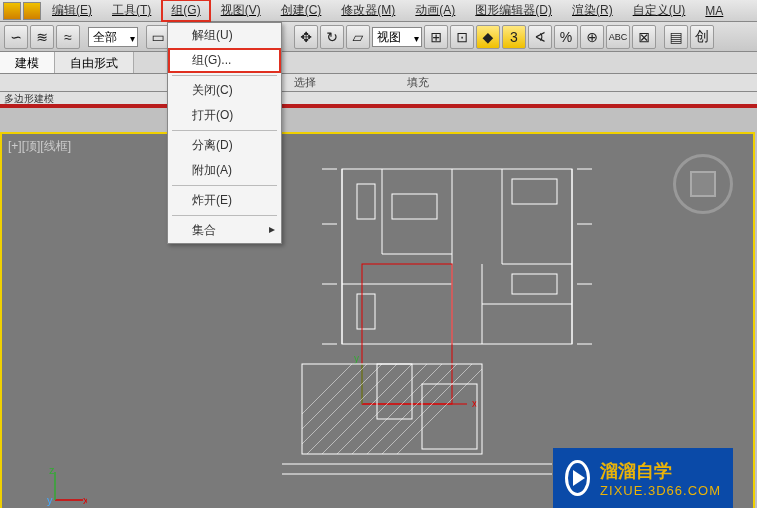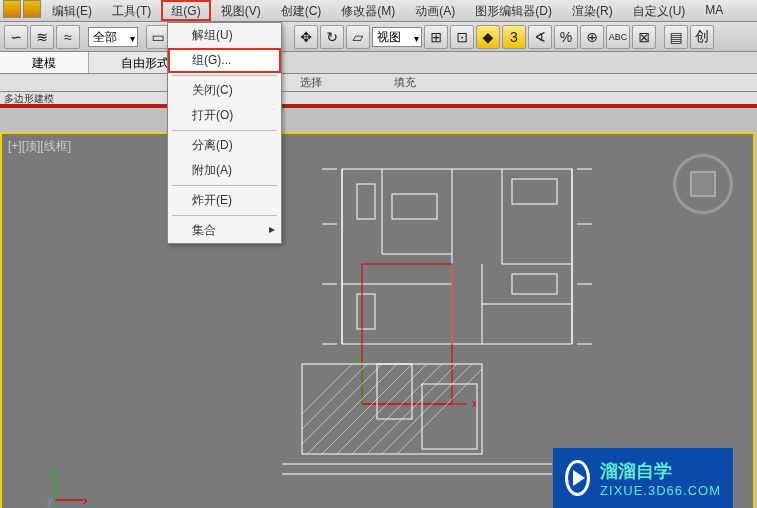--- a/index.html
+++ b/index.html
@@ -7,24 +7,26 @@
       font-family: "Microsoft YaHei", Arial, sans-serif;
       font-size: 12px;
       background: #c0c0c0;
       width: 757px;
       height: 508px;
       overflow: hidden;
       position: relative;
     }
     .menu-bar {
       display: flex;
+      align-items: center;
       background: linear-gradient(#e8e8e8, #d0d0d0);
       height: 22px;
       border-bottom: 1px solid #888;
       padding-left: 2px;
+      text-decoration: underline;
     }
     .menu-icon {
       width: 18px;
       height: 18px;
       background: linear-gradient(#f0c000, #d08000);
       border: 1px solid #888;
       margin: 0 1px;
     }
     .menu-item {
       padding: 3px 10px;
@@ -74,33 +76,33 @@
       top: 2px;
       font-size: 10px;
     }
     .tabs-row {
       display: flex;
       background: #d8d8d8;
       height: 22px;
       border-bottom: 1px solid #888;
     }
     .tab {
-      padding: 3px 32px;
+      padding: 3px 15px;
       border-right: 1px solid #aaa;
       background: #e8e8e8;
       font-size: 12px;
     }
     .tab.active { background: #f8f8f8; }
     .labels-row {
       display: flex;
       background: #e0e0e0;
       height: 18px;
       border-bottom: 1px solid #888;
-      gap: 72px;
-      padding-left: 20px;
+      gap: 91px;
+      padding-left: 14px;
       font-size: 11px;
       align-items: center;
       color: #444;
     }
     .sub-row {
       background: #e0e0e0;
       height: 16px;
       border-bottom: 4px solid #b91c1c;
       padding-left: 4px;
       font-size: 10px;
@@ -204,21 +206,21 @@
       align-items: center;
       justify-content: center;
     }
     .wm-play::after {
       content: "";
       border-left: 12px solid #fff;
       border-top: 8px solid transparent;
       border-bottom: 8px solid transparent;
       margin-left: 3px;
     }
-    .wm-text { color: #5eead4; }
+    .wm-text { color: #eab308; }
     .wm-title { font-size: 18px; font-weight: bold; }
     .wm-url { font-size: 13px; letter-spacing: 1px; }
   </style>
 </head>
 <body>
 
 <div class="menu-bar">
   <div class="menu-icon"></div>
   <div class="menu-icon"></div>
   <div class="menu-item">编辑(E)</div>

